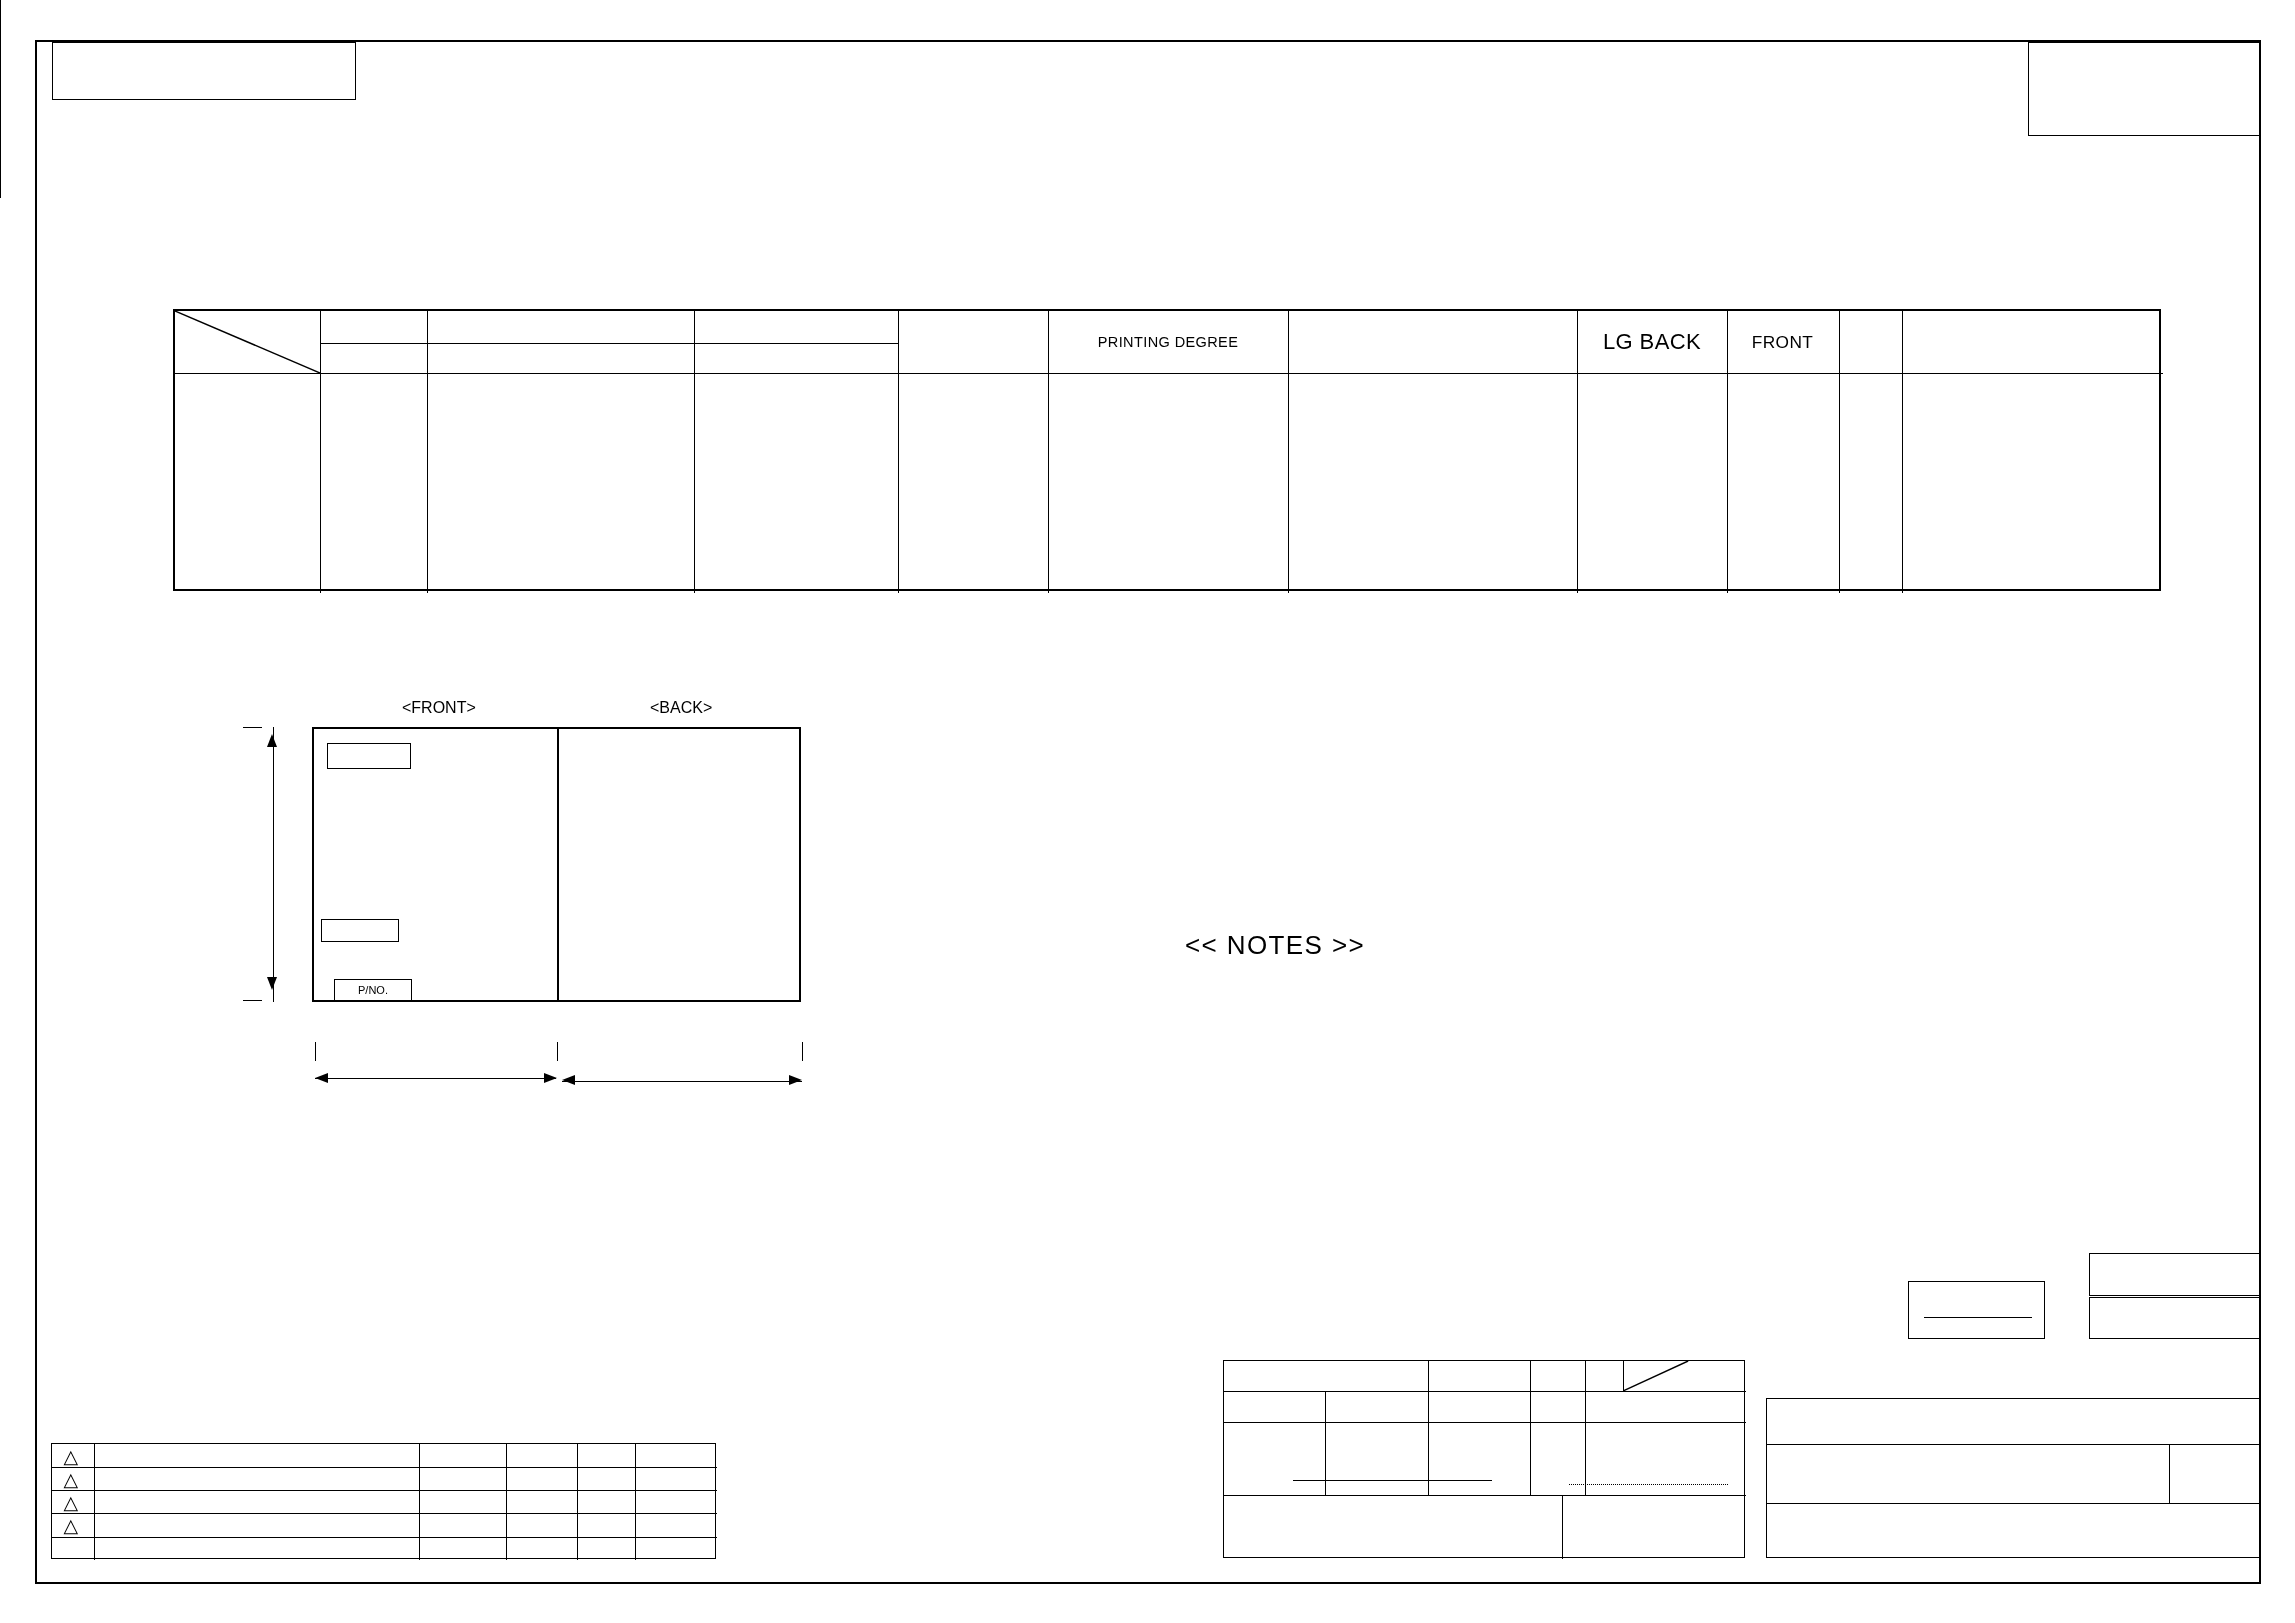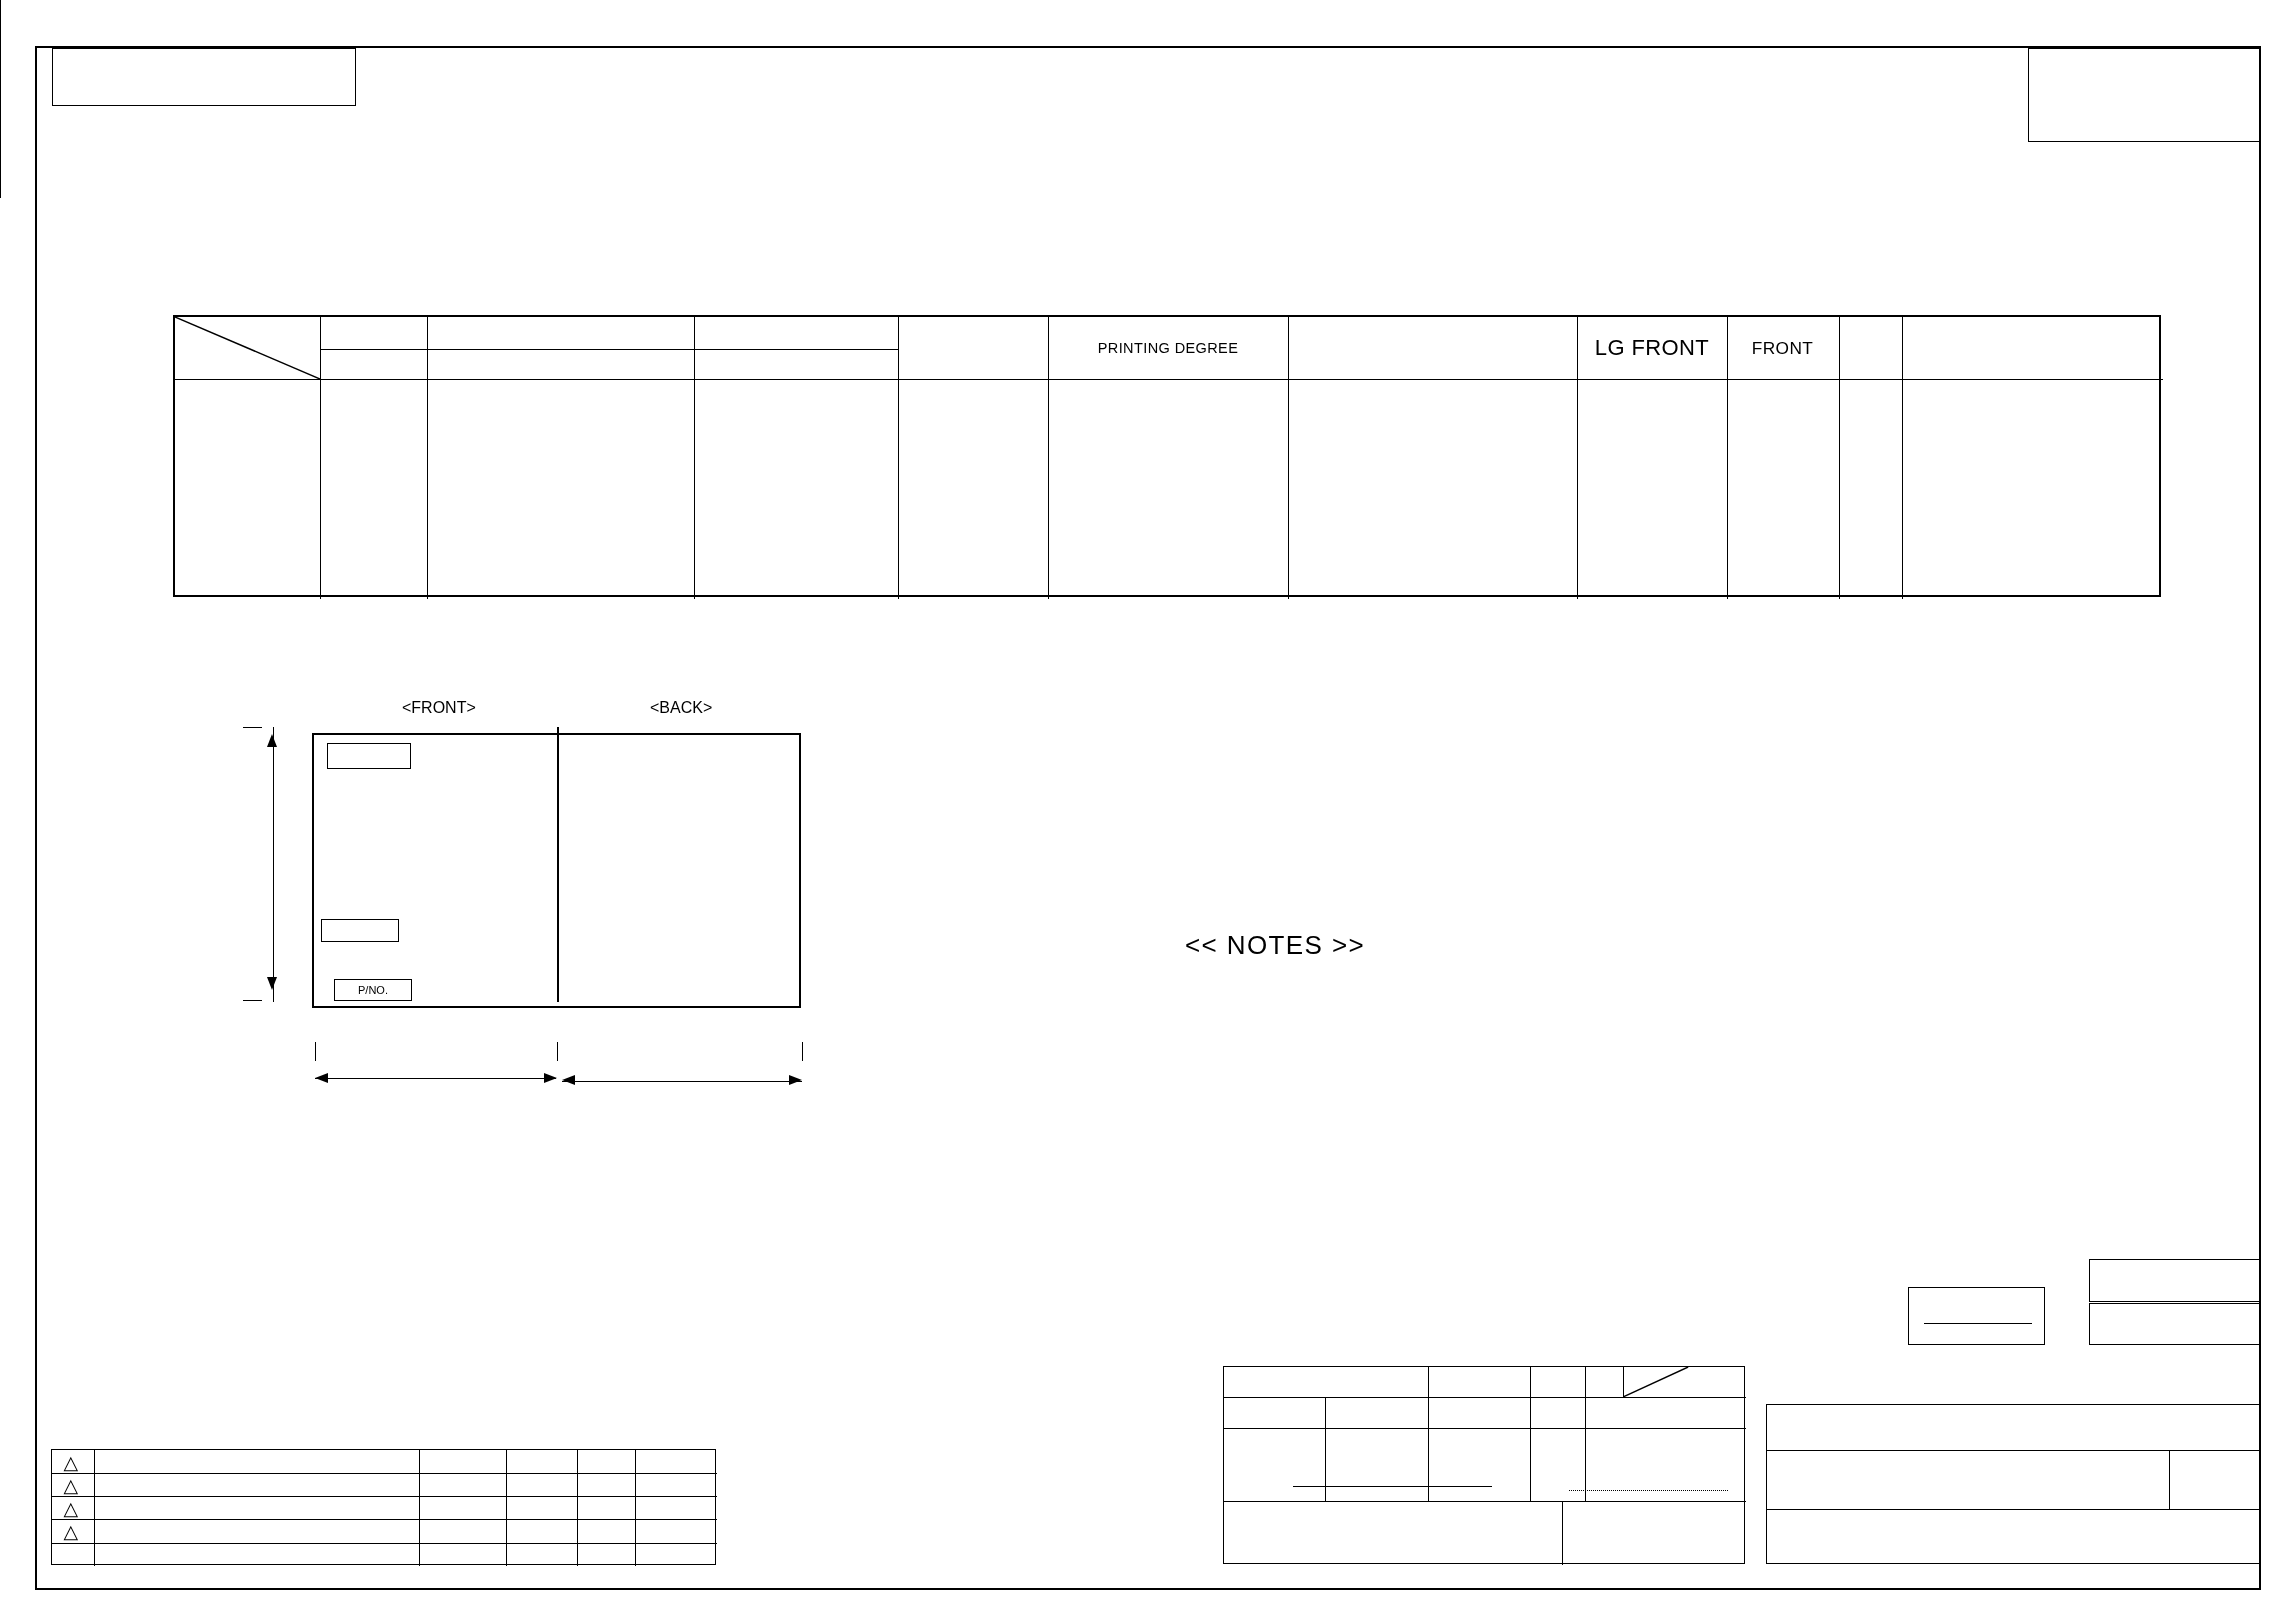--- a/index.html
+++ b/index.html
@@ -17,21 +17,20 @@
     height: 1623px;
     background: #ffffff;
     overflow: hidden;
   }
 
   
   .box {
     position: absolute;
     box-sizing: border-box;
     border: 1.4px solid #000000;
-    margin-top: 6px;
   }
   .hline-thin {
     position: absolute;
     background: #000000;
     height: 1.1px;
   }
   .vline {
     position: absolute;
     background: #000000;
     width: 1.4px;
@@ -269,21 +268,21 @@
 
     <div class="hline-thin" style="left:145px; top:32px; width:107px;"></div>
     <div class="hline-thin" style="left:252px; top:32px; width:267px;"></div>
     <div class="hline-thin" style="left:519px; top:32px; width:204px;"></div>
 
     <svg id="spec-diag" viewBox="0 0 200 86" preserveAspectRatio="none">
       <line x1="0" y1="0" x2="200" y2="86" stroke="#000" stroke-width="2"></line>
     </svg>
 
     <div class="spec-head small" style="left:873px; width:240px;">PRINTING DEGREE</div>
-    <div class="spec-head big" style="left:1402px; width:150px;">LG FRONT</div>
+    <div class="spec-head big" style="left:1402px; width:150px;">LG BACK</div>
     <div class="spec-head" style="left:1552px; width:111px; font-size:17.3px;">FRONT</div>
   </div>
 
   <div class="box" id="label-box"></div>
   <div id="label-divider" class="vline"></div>
 
   <div class="txt" style="left:402px; top:700px; font-size:16px;text-align:right;">&lt;FRONT&gt;</div>
   <div class="txt" style="left:650px; top:700px; font-size:16px;">&lt;BACK&gt;</div>
 
   <div class="mini-box" style="left:327px; top:743px; width:84px; height:26px;"></div>

